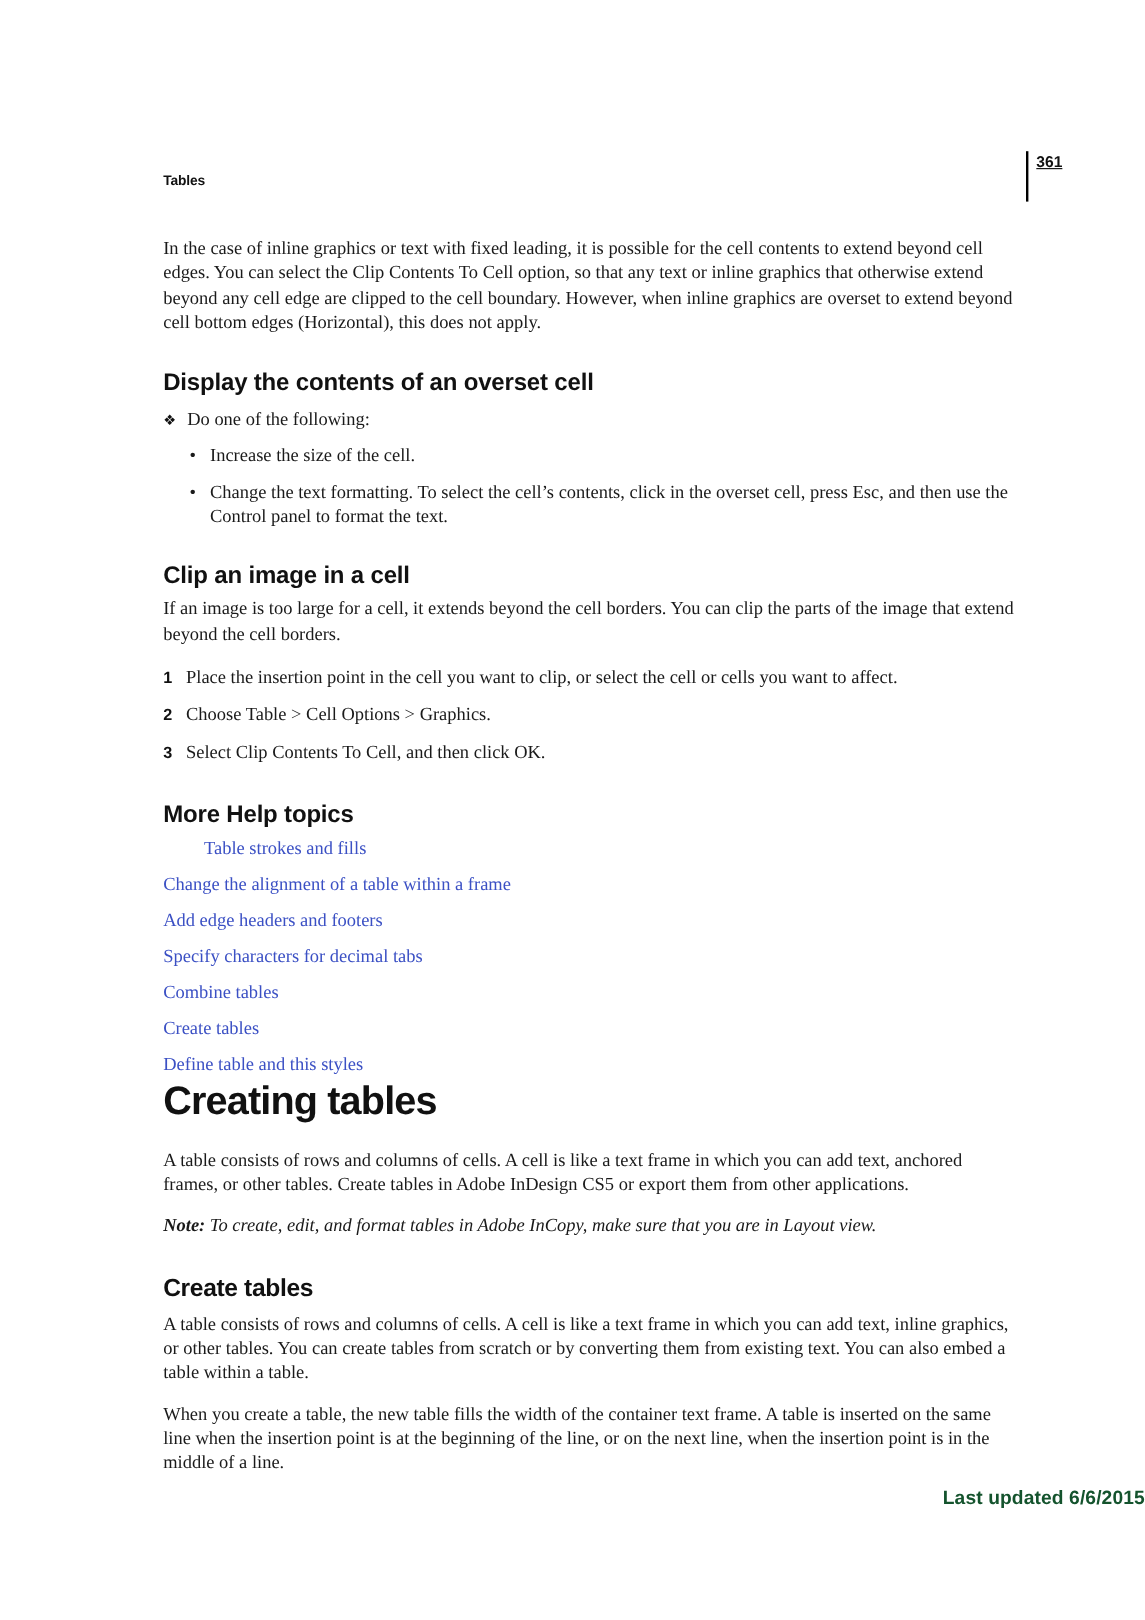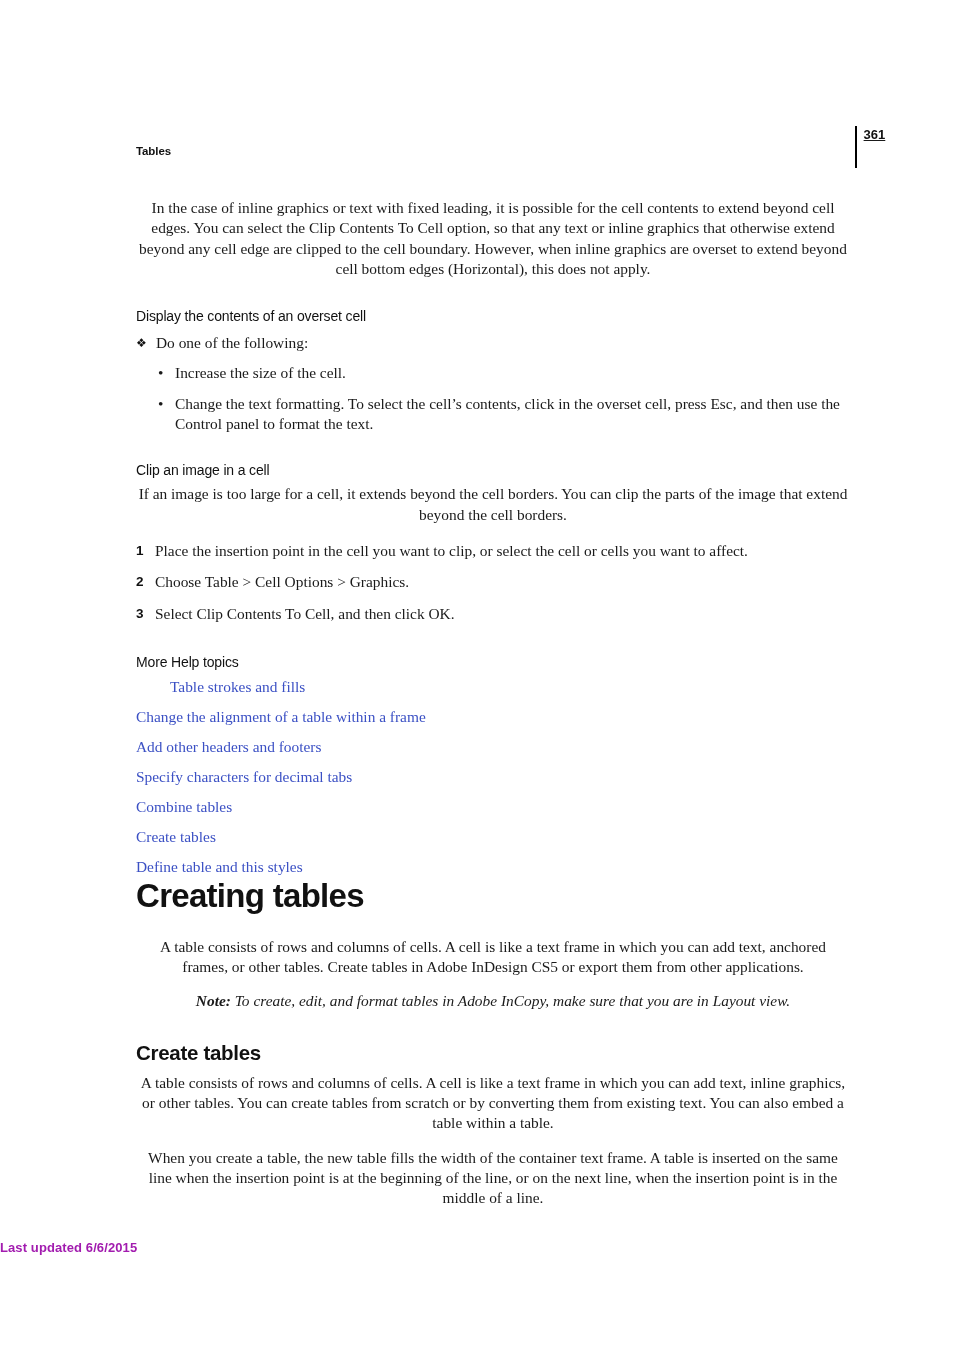--- a/index.html
+++ b/index.html
@@ -63,28 +63,28 @@
     position: absolute;
     left: 136px;
     top: 198px;
     width: 714px;
   }
 
   p.body {
     margin: 0 0 0 0;
     font-size: 15.4px;
     line-height: 20.3px;
-    text-align: center;
+    text-align: left;
     color: #1a1a1a;
   }
 
   h3.head3 {
     font-family: "Liberation Sans", sans-serif;
-    font-weight: normal;
-    font-size: 14px;
+    font-weight: bold;
+    font-size: 20px;
     letter-spacing: -0.15px;
     color: #111111;
     margin: 0;
     padding: 0;
   }
 
   h2.head2 {
     font-family: "Liberation Sans", sans-serif;
     font-weight: bold;
     font-size: 20.5px;
@@ -156,25 +156,25 @@
 
   .note-label { font-weight: bold; font-style: italic; }
   .note-text  { font-style: italic; }
 
   
   .footer {
     position: absolute;
     left: 0;
     top: 1240px;
     width: 954px;
-    text-align: left;
-    font-family: "Liberation Sans", sans-serif;
-    font-weight: bold;
-    font-size: 13px;
-    color: #a21caf;
+    text-align: right;
+    font-family: "Liberation Sans", sans-serif;
+    font-weight: bold;
+    font-size: 16px;
+    color: #14532d;
     letter-spacing: 0.1px;
   }
 </style>
 </head>
 <body>
 
 <div class="page">
 
   <div class="runhead">Tables</div>
 
@@ -218,21 +218,21 @@
     </div>
     <div class="li-row num-row">
       <span class="li-marker">3</span>
       <span class="li-text">Select Clip Contents To Cell, and then click OK.</span>
     </div>
 
     <h3 class="head3" style="margin-top:30px;">More Help topics</h3>
 
     <a class="link" href="#">Table strokes and fills</a>
     <a class="link" href="#">Change the alignment of a table within a frame</a>
-    <a class="link" href="#">Add other headers and footers</a>
+    <a class="link" href="#">Add edge headers and footers</a>
     <a class="link" href="#">Specify characters for decimal tabs</a>
     <a class="link" href="#">Combine tables</a>
     <a class="link" href="#">Create tables</a>
     <a class="link" href="#">Define table and this styles</a>
 
     <h1 class="head1" style="">Creating tables</h1>
 
     <p class="body" style="margin-top:22px;">A table consists of rows and columns of cells. A cell is like a text frame in which you can add text, anchored frames, or other tables. Create tables in Adobe InDesign CS5 or export them from other applications.</p>
 
     <p class="body" style="margin-top:14px;"><span class="note-label">Note:</span><span class="note-text"> To create, edit, and format tables in Adobe InCopy, make sure that you are in Layout view.</span></p>

